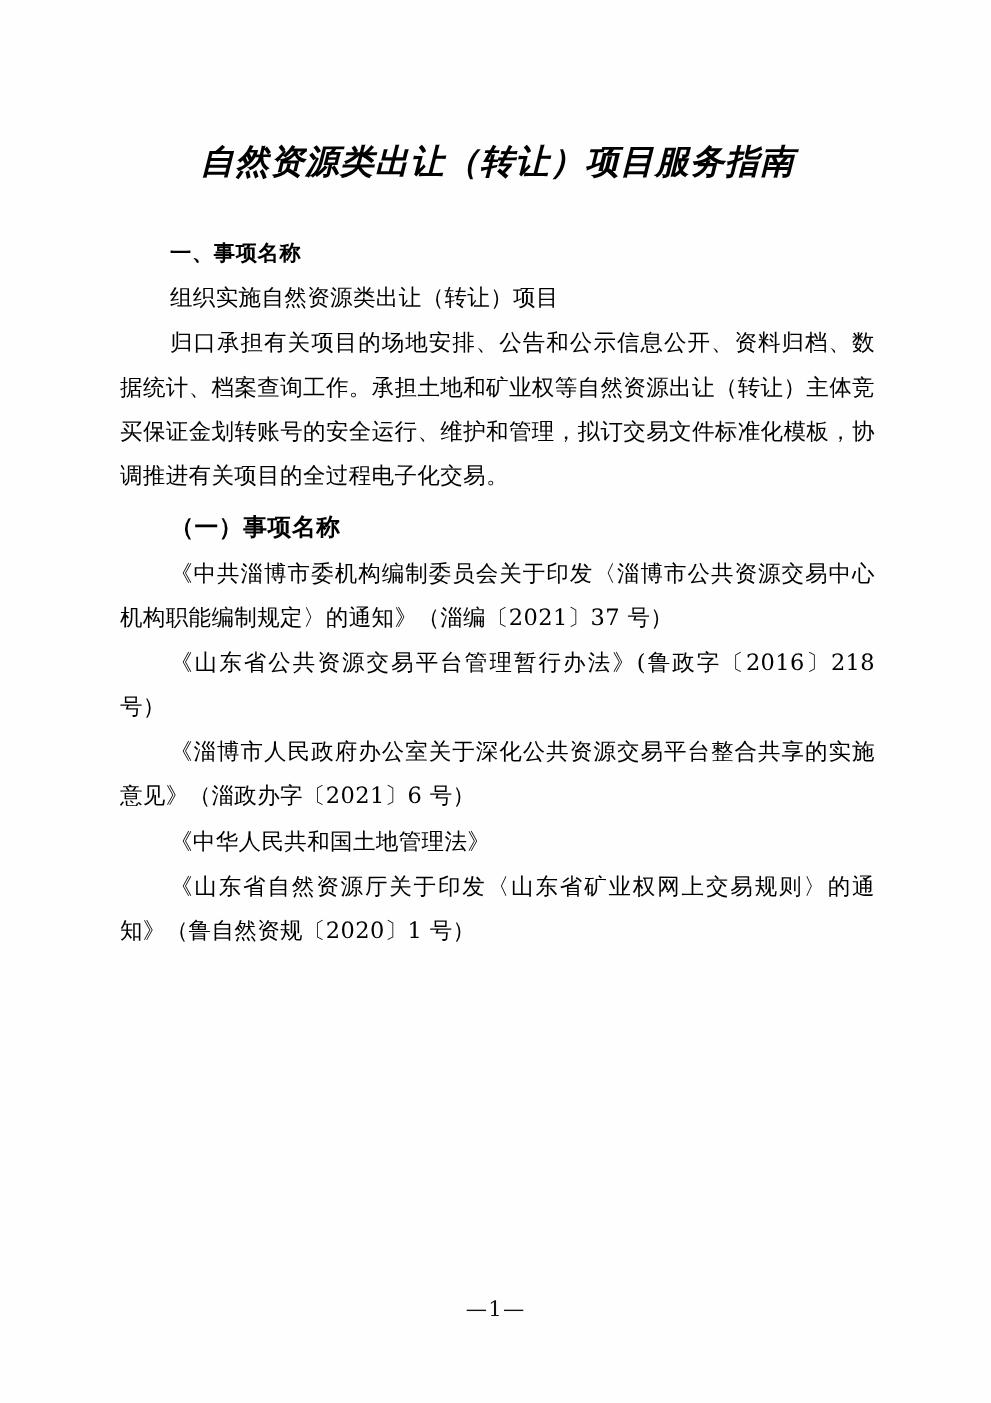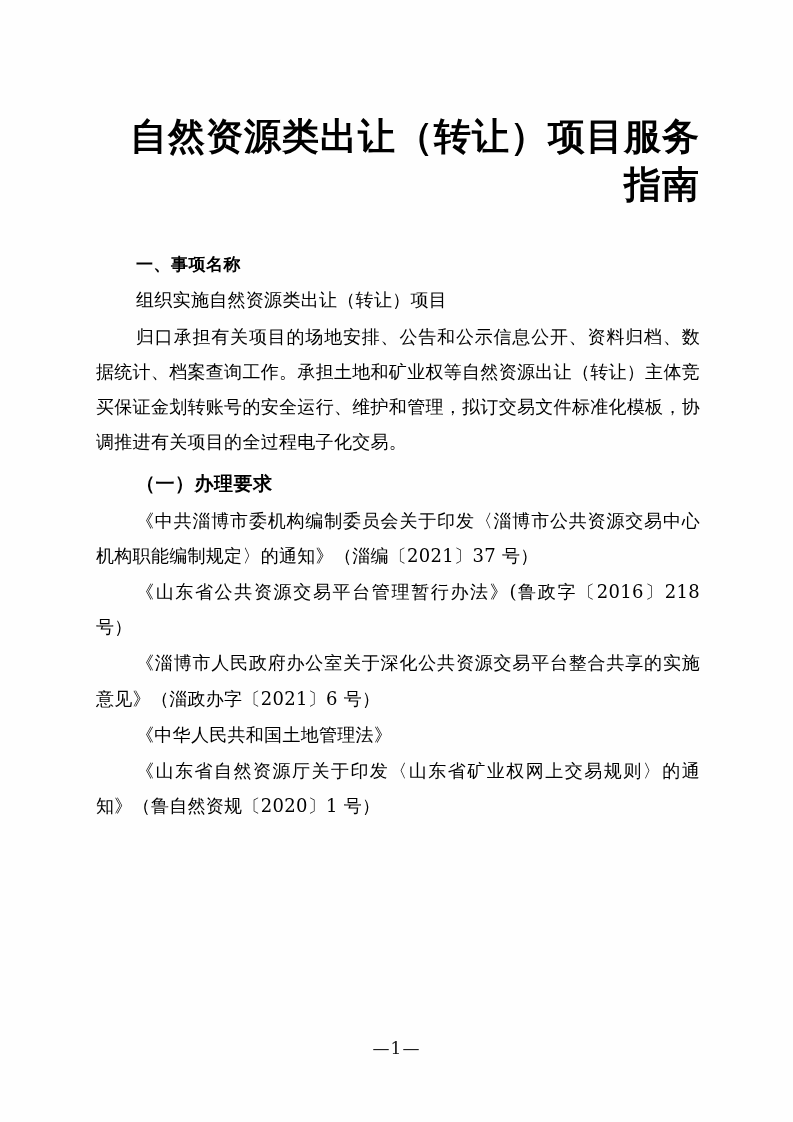--- a/index.html
+++ b/index.html
@@ -26,25 +26,26 @@
   }
   .content {
     position: absolute;
     left: 96px;
     top: 112px;
     width: 604px;
   }
   .doc-title {
     font-family: "DejaVu Serif", "Liberation Serif", serif;
     font-weight: bold;
-    font-size: 37px;
+    font-size: 27px;
     letter-spacing: 1px;
-    text-align: right;
+    text-align: center;
     margin: 0 0 40px 0;
     line-height: 1.3;
+    font-style: italic;
   }
   .heading {
     font-family: "DejaVu Sans", "Liberation Sans", sans-serif;
     font-weight: bold;
     font-size: 17px;
     line-height: 1.9;
     margin: 9px 0 2px 0;
     text-indent: 40px;
     letter-spacing: 0.5px;
   }
@@ -85,21 +86,21 @@
 <div class="page">
   <div class="content">
 
     <h1 class="doc-title">自然资源类出让（转让）项目服务指南</h1>
 
     <div class="heading">一、事项名称</div>
     <p class="para">组织实施自然资源类出让（转让）项目</p>
 
     <p class="para">归口承担有关项目的场地安排、公告和公示信息公开、资料归档、数据统计、档案查询工作。承担土地和矿业权等自然资源出让（转让）主体竞买保证金划转账号的安全运行、维护和管理，拟订交易文件标准化模板，协调推进有关项目的全过程电子化交易。</p>
 
-    <div class="subheading">（一）办理要求</div>
+    <div class="subheading">（一）事项名称</div>
 
     <p class="para">《中共淄博市委机构编制委员会关于印发〈淄博市公共资源交易中心机构职能编制规定〉的通知》（淄编〔2021〕37 号）</p>
     <p class="para">《山东省公共资源交易平台管理暂行办法》(鲁政字〔2016〕218 号）</p>
     <p class="para">《淄博市人民政府办公室关于深化公共资源交易平台整合共享的实施意见》（淄政办字〔2021〕6 号）</p>
     <p class="para">《中华人民共和国土地管理法》</p>
     <p class="para">《山东省自然资源厅关于印发〈山东省矿业权网上交易规则〉的通知》（鲁自然资规〔2020〕1 号）</p>
 
   </div>
 
   <div class="footer">—1—</div>

